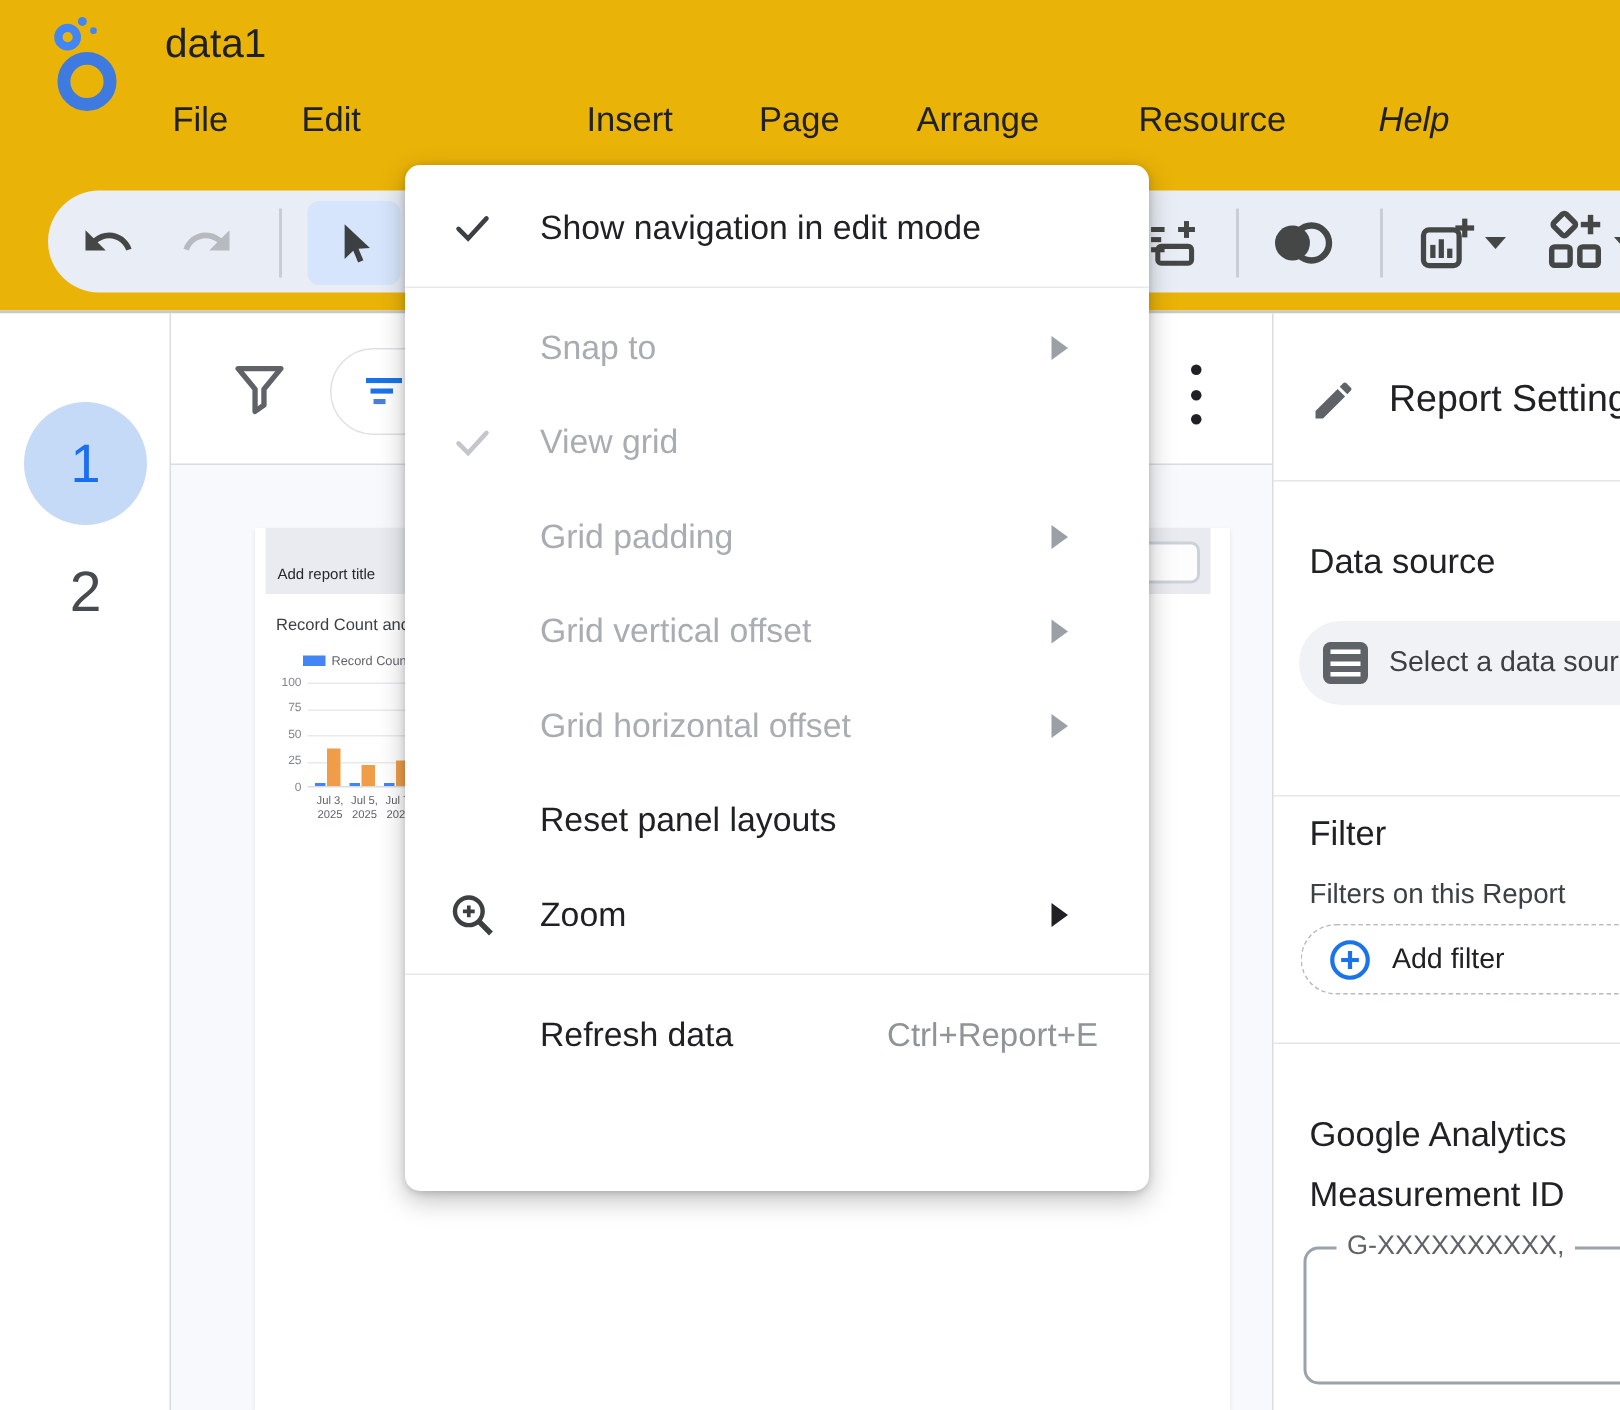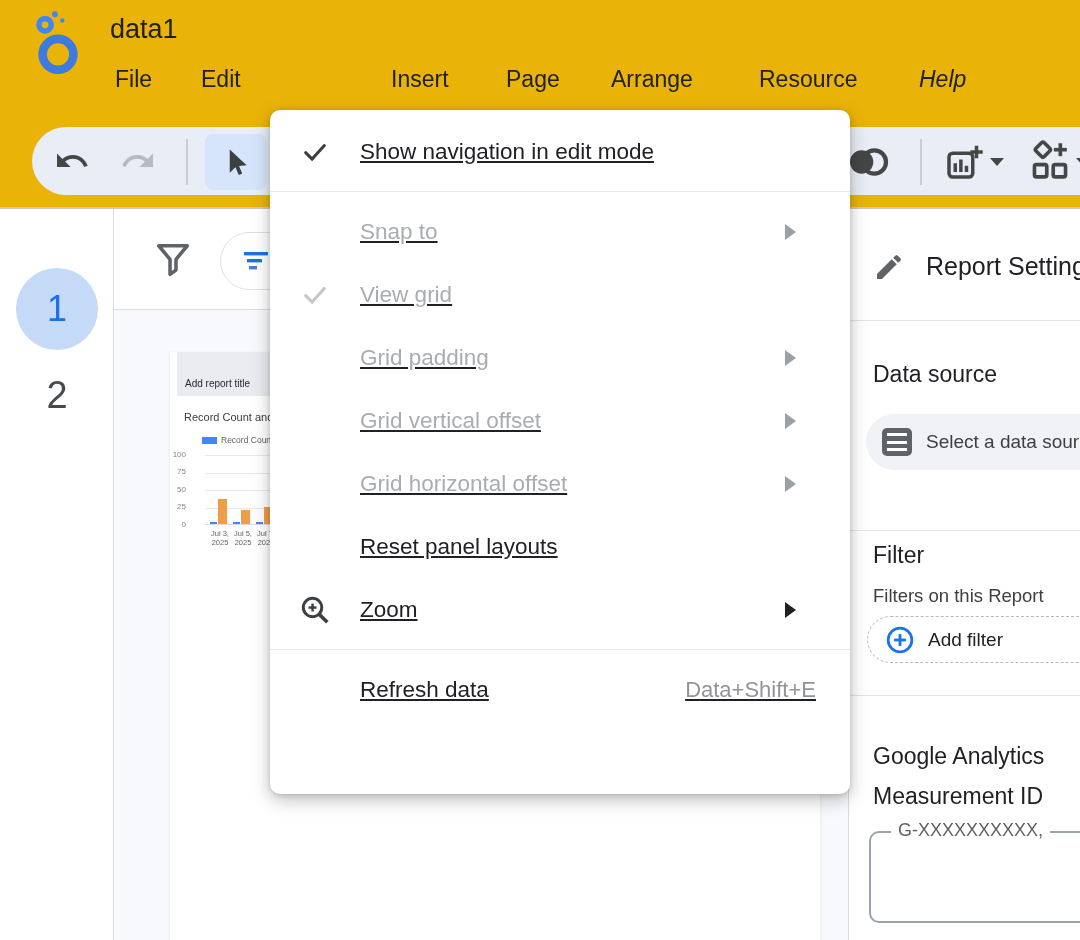--- a/index.html
+++ b/index.html
@@ -36,21 +36,21 @@
 
   
   .canvas{position:absolute;left:114px;top:310px;width:734px;height:630px;background:#f8f9fc;}
   .page-sheet{position:absolute;left:170px;top:352px;width:650px;height:588px;background:#fff;box-shadow:0 1px 3px rgba(0,0,0,.10);}
   .report-title-bar{position:absolute;left:177px;top:352px;width:630px;height:44px;background:#e9ebf0;}
   .report-title-text{position:absolute;left:8px;top:14px;font-size:10px;color:#26282b;margin-top:12px;}
   .title-ghost{position:absolute;left:563px;top:9px;width:56px;height:24px;border:2px solid #ccd2da;border-radius:6px;background:#fdfdfe;}
   .chart-title{position:absolute;left:184px;top:411px;font-size:11px;color:#3c4043;white-space:nowrap;}
   .legend{position:absolute;left:202px;top:435px;display:flex;align-items:center;font-size:8.5px;color:#5f6368;white-space:nowrap;}
   .sw{width:15px;height:7px;display:inline-block;margin-right:4px;}
-  .ytick{position:absolute;width:22px;text-align:right;font-size:8px;color:#80868b;left:164px;}
+  .ytick{position:absolute;width:22px;text-align:right;font-size:8px;color:#80868b;left:179px;}
   .plot{position:absolute;left:205px;top:455px;width:105px;height:70px;}
   .grid{position:absolute;left:0;width:100%;height:1px;background:#e8eaed;}
   .axis{position:absolute;left:0;bottom:0;width:100%;height:1px;background:#dadce0;}
   .bar{position:absolute;bottom:1px;}
   .bar.blue{width:7px;background:#4285f4;}
   .bar.orange{width:9px;background:#f09d4a;}
   .xlabels{position:absolute;left:209px;top:529px;width:105px;height:22px;font-size:7.5px;color:#5f6368;}
   .xlab{position:absolute;top:0;width:22px;text-align:center;line-height:9px;}
 
   .kebab{position:absolute;left:790px;top:243px;width:14px;height:40px;display:flex;flex-direction:column;
@@ -70,22 +70,22 @@
   .ds-ic i{position:absolute;left:5px;width:20px;height:3px;background:#fff;}
   .addf-pill{position:absolute;left:18px;top:407px;width:300px;height:47px;border:1.6px dashed #b6b9bd;border-radius:24px;
              display:flex;align-items:center;padding-left:18px;box-sizing:border-box;background:#fff;}
   .addf-pill .lbl{font-size:19px;color:#202124;margin-left:14px;white-space:nowrap;}
   .ga-heading{position:absolute;left:24px;top:527px;width:250px;font-size:23px;line-height:40px;color:#202124;}
   .ga-box{position:absolute;left:20px;top:622px;width:260px;height:92px;border:2px solid #9aa2ab;border-radius:10px;box-sizing:border-box;}
   .ga-label{position:absolute;left:42px;top:611px;background:#fff;padding:0 7px;font-size:18px;color:#5f6368;white-space:nowrap;}
   .ga-input{position:absolute;left:30px;top:640px;width:230px;border:none;outline:none;font-size:18px;background:transparent;}
 
   
-  .menu{position:absolute;left:270px;top:110px;width:580px;height:684px;background:#fff;border-radius:10px;z-index:50;
-        box-shadow:0 6px 18px rgba(0,0,0,.25),0 1px 5px rgba(0,0,0,.15);padding:10px 0;box-sizing:border-box;text-decoration:underline;}
+  .menu{position:absolute;left:270px;top:110px;width:496px;height:684px;background:#fff;border-radius:10px;z-index:50;
+        box-shadow:0 6px 18px rgba(0,0,0,.25),0 1px 5px rgba(0,0,0,.15);padding:10px 0;box-sizing:border-box;}
   .mi{display:flex;align-items:center;height:63px;}
   .mi-ic{width:90px;display:flex;align-items:center;justify-content:center;flex:none;}
   .mi-label{flex:1;font-size:22.5px;color:#202124;white-space:nowrap;}
   .mi.disabled .mi-label{color:#a9acb1;}
   .mi-short{font-size:22px;color:#909499;margin-right:34px;}
   .mi-arrow{width:0;height:0;border-top:8px solid transparent;border-bottom:8px solid transparent;
             border-left:11px solid #202124;margin-right:54px;flex:none;}
   .mi.disabled .mi-arrow{border-left-color:#9aa0a6;}
   .mdiv{height:1px;background:#e7e9ec;margin:8px 0;}
 </style>
@@ -336,15 +336,15 @@
         <line x1="7.8" y1="11" x2="14.2" y2="11" stroke="#3c4043" stroke-width="2"></line>
       </svg>
     </span>
     <span class="mi-label">Zoom</span>
     <span class="mi-arrow"></span>
   </div>
   <div class="mdiv"></div>
   <div class="mi">
     <span class="mi-ic"></span>
     <span class="mi-label">Refresh data</span>
-    <span class="mi-short">Data+Shift+E</span>
+    <span class="mi-short">Ctrl+Report+E</span>
   </div>
 </div>
 
 </body></html>

